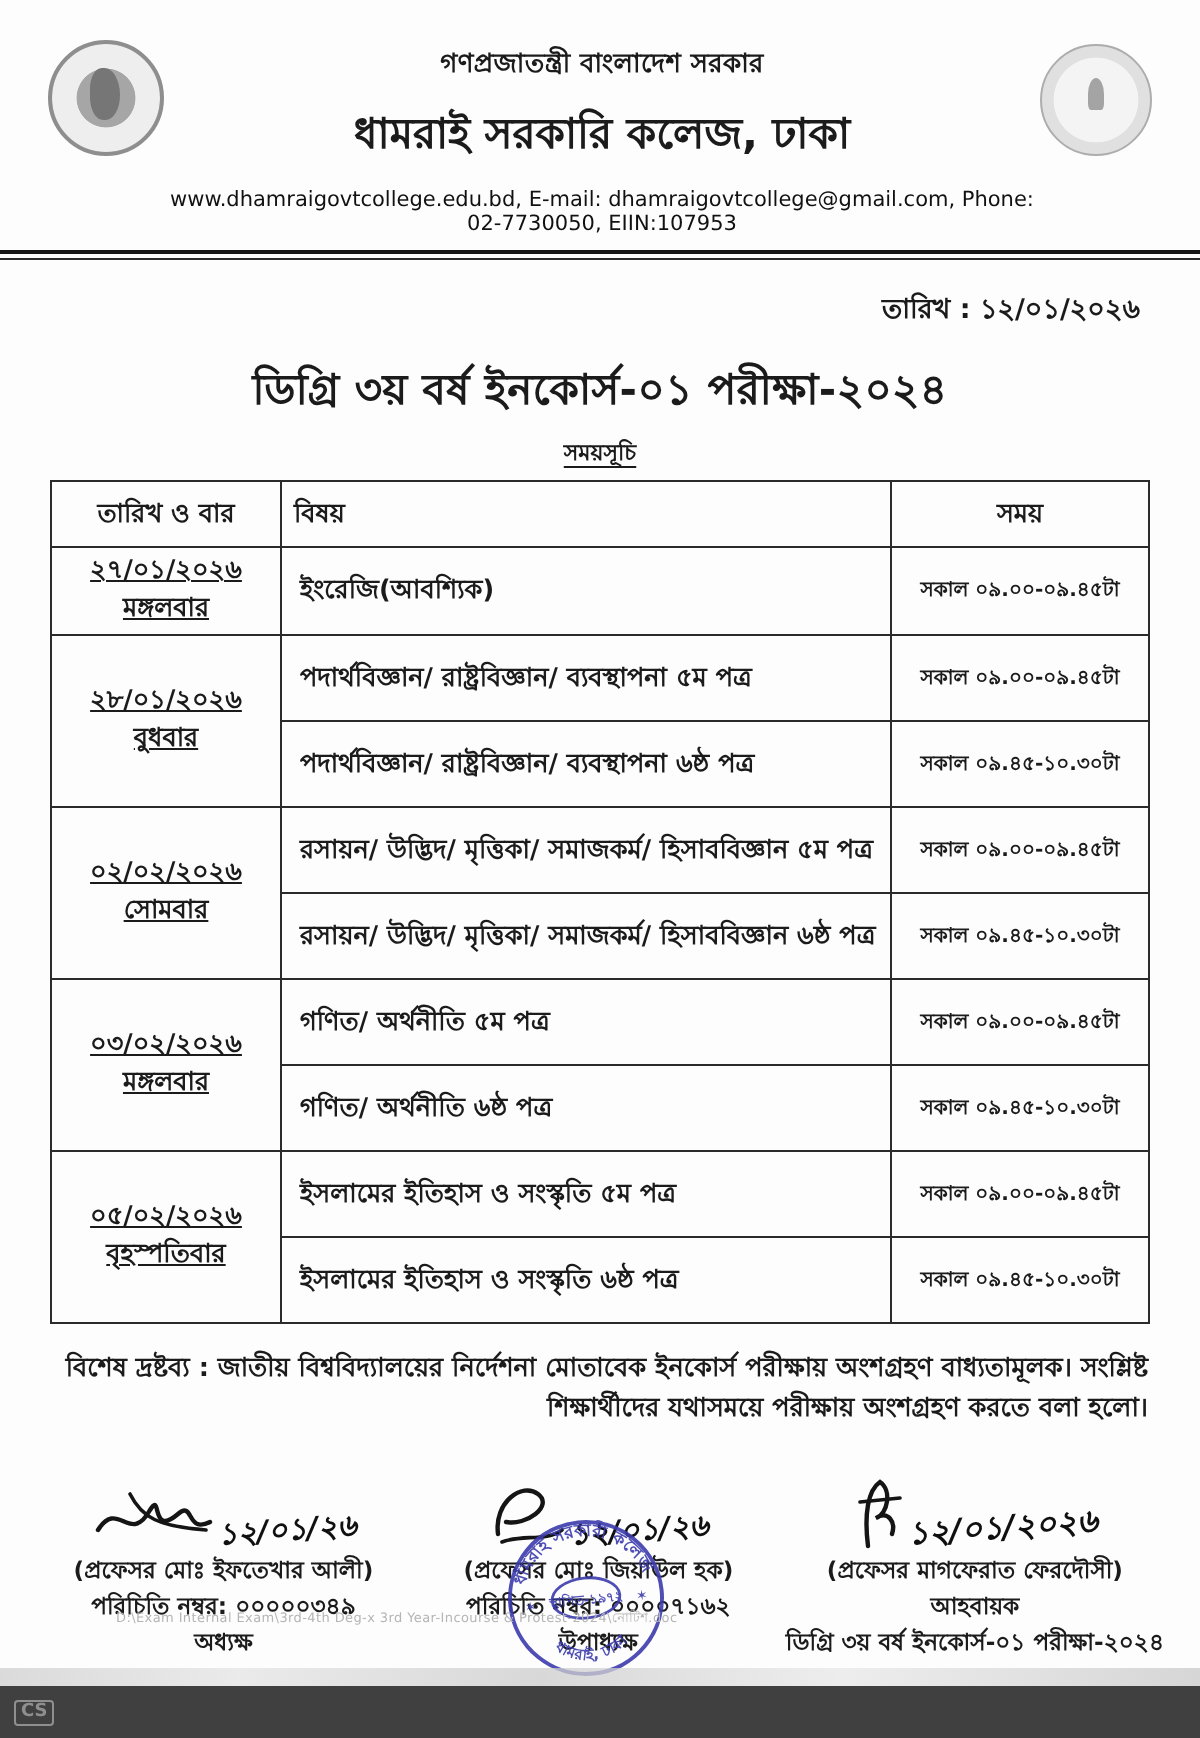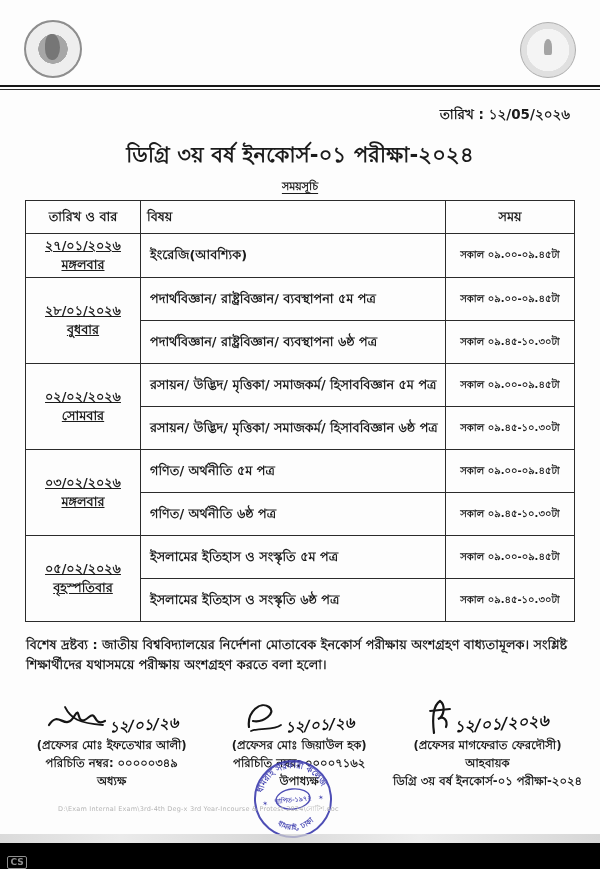--- a/index.html
+++ b/index.html
@@ -32,51 +32,56 @@
   table.schedule{border-collapse:collapse;margin:3px auto 0;width:522px;table-layout:fixed;}
   .schedule th,.schedule td{border:1.6px solid #2b2b2b;font-size:12.8px;padding:3px 6px;vertical-align:middle;}
   .schedule th{font-weight:700;height:26px;}
   .col-date{width:102px;text-align:center;}
   .col-subj{width:292px;text-align:left;}
   .col-time{width:116px;text-align:center;}
   .schedule td.c-date{text-align:center;font-weight:600;line-height:1.45;text-decoration:underline;}
   .schedule td.c-subj{font-weight:600;height:36px;padding-left:9px;}
   .schedule td.c-time{text-align:center;font-weight:600;font-size:10px;}
   
-  .note{margin:13px 26px 0;font-size:12.8px;font-weight:600;line-height:1.55;text-align:left;}
+  .note{margin:13px 26px 0;font-size:12.8px;font-weight:600;line-height:1.55;text-align:right;}
   
   .sig-row{display:flex;justify-content:space-between;padding:20px 18px 0;}
   .sig-block{width:196px;text-align:center;font-size:11.6px;line-height:1.55;font-weight:600;}
   .sig-scribble{height:42px;display:flex;align-items:flex-end;justify-content:center;gap:2px;}
   .hand{font-size:15px;font-weight:700;font-style:italic;transform:rotate(-4deg);white-space:nowrap;color:#101010;}
   .hand.big{font-size:16px;}
   .sig-line{white-space:nowrap;}
   
   .stamp{position:absolute;left:252px;top:758px;width:82px;height:82px;opacity:.9;transform:rotate(-6deg);}
   .file-line{position:absolute;left:58px;top:804px;font-size:6.5px;color:#b5b5b5;letter-spacing:.2px;}
   .scan-shadow{position:absolute;left:0;right:0;bottom:26px;height:9px;
     background:linear-gradient(90deg,#cfcfcf,#e4e4e4 20%,#cccccc 45%,#e8e8e8 70%,#c9c9c9);opacity:.75;}
-  .cs-bar{position:absolute;left:0;right:0;bottom:0;height:26px;background:#000000;display:flex;align-items:flex-end;padding-left:7px;gap:6px;}
+  .cs-bar{position:absolute;left:0;right:0;bottom:0;height:26px;background:#404040;display:flex;align-items:center;padding-left:7px;gap:6px;}
   .cs-badge{border:1.6px solid #8f8f8f;color:#8f8f8f;font-size:9px;font-weight:700;border-radius:2px;padding:1px 2.5px;line-height:1;}
   .cs-text{color:#9c9c9c;font-size:11.5px;}
   svg text{font-family:"DejaVu Sans","Liberation Sans",sans-serif;}
 </style>
 </head>
 <body>
 
 <div class="page">
 
   <div class="doc-header">
     <div class="seal govt"></div>
+    <div class="head-center">
+      <div class="govt-line">গণপ্রজাতন্ত্রী বাংলাদেশ সরকার</div>
+      <div class="college-name">ধামরাই সরকারি কলেজ, ঢাকা</div>
+      <div class="contact-line">www.dhamraigovtcollege.edu.bd, E-mail: dhamraigovtcollege@gmail.com, Phone: 02-7730050, EIIN:107953</div>
+    </div>
     <div class="seal college"></div>
   </div>
 
   <div class="double-rule"></div>
 
-  <div class="date-line">তারিখ : ১২/05/২০২৬</div>
+  <div class="date-line">তারিখ : ১২/০১/২০২৬</div>
 
   <div class="title-main">ডিগ্রি ৩য় বর্ষ ইনকোর্স-০১ পরীক্ষা-২০২৪</div>
   <div class="title-sub">সময়সূচি</div>
 
   <table class="schedule">
     <thead>
       <tr>
         <th class="col-date">তারিখ ও বার</th>
         <th class="col-subj">বিষয়</th>
         <th class="col-time">সময়</th>

